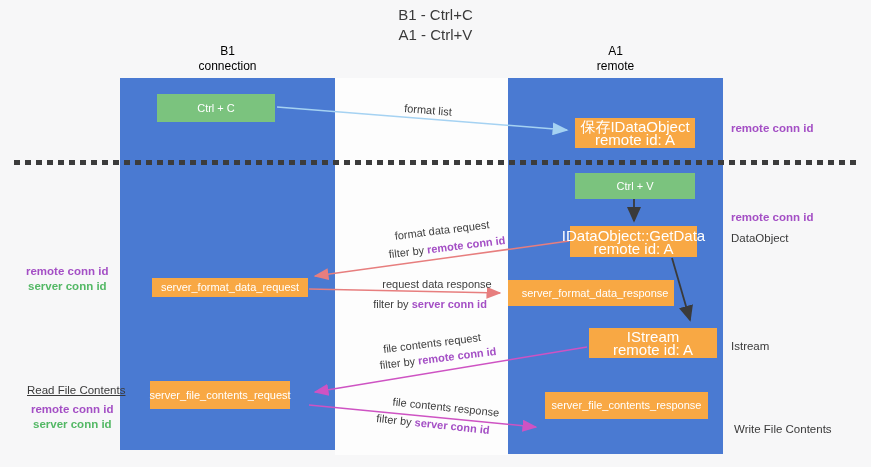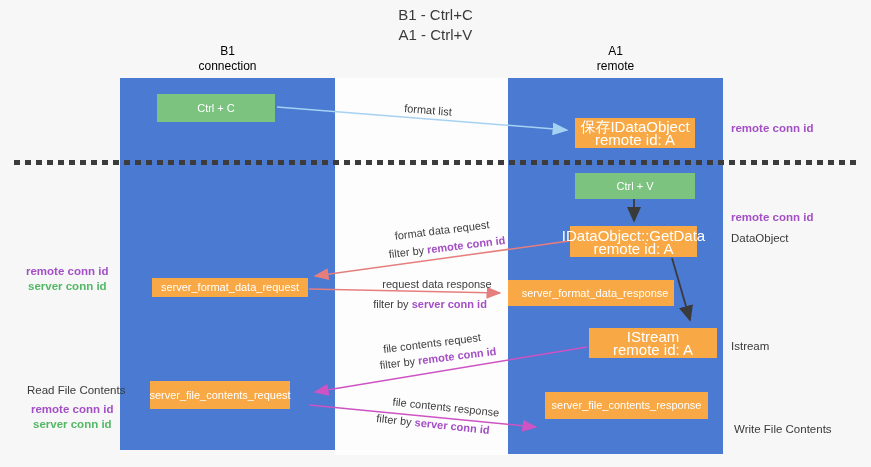--- a/index.html
+++ b/index.html
@@ -149,17 +149,17 @@
   </div>
 
   <div class="slabel purple" style="left:731px;top:122px;font-weight:bold;">remote conn id</div>
   <div class="slabel purple" style="left:731px;top:211px;font-weight:bold;">remote conn id</div>
   <div class="slabel" style="left:731px;top:232px;">DataObject</div>
   <div class="slabel" style="left:731px;top:340px;">Istream</div>
   <div class="slabel" style="left:734px;top:423px;">Write File Contents</div>
 
   <div class="slabel purple" style="left:26px;top:265px;font-weight:bold;">remote conn id</div>
   <div class="slabel greentx" style="left:28px;top:280px;font-weight:bold;">server conn id</div>
-  <div class="slabel" style="left:27px;top:384px;">Read File Contents</div>
+  <div class="slabel" style="left:27px;top:384px;text-decoration:underline;">Read File Contents</div>
   <div class="slabel purple" style="left:31px;top:403px;font-weight:bold;">remote conn id</div>
   <div class="slabel greentx" style="left:33px;top:418px;font-weight:bold;">server conn id</div>
 
 </div>
 
 </body></html>

